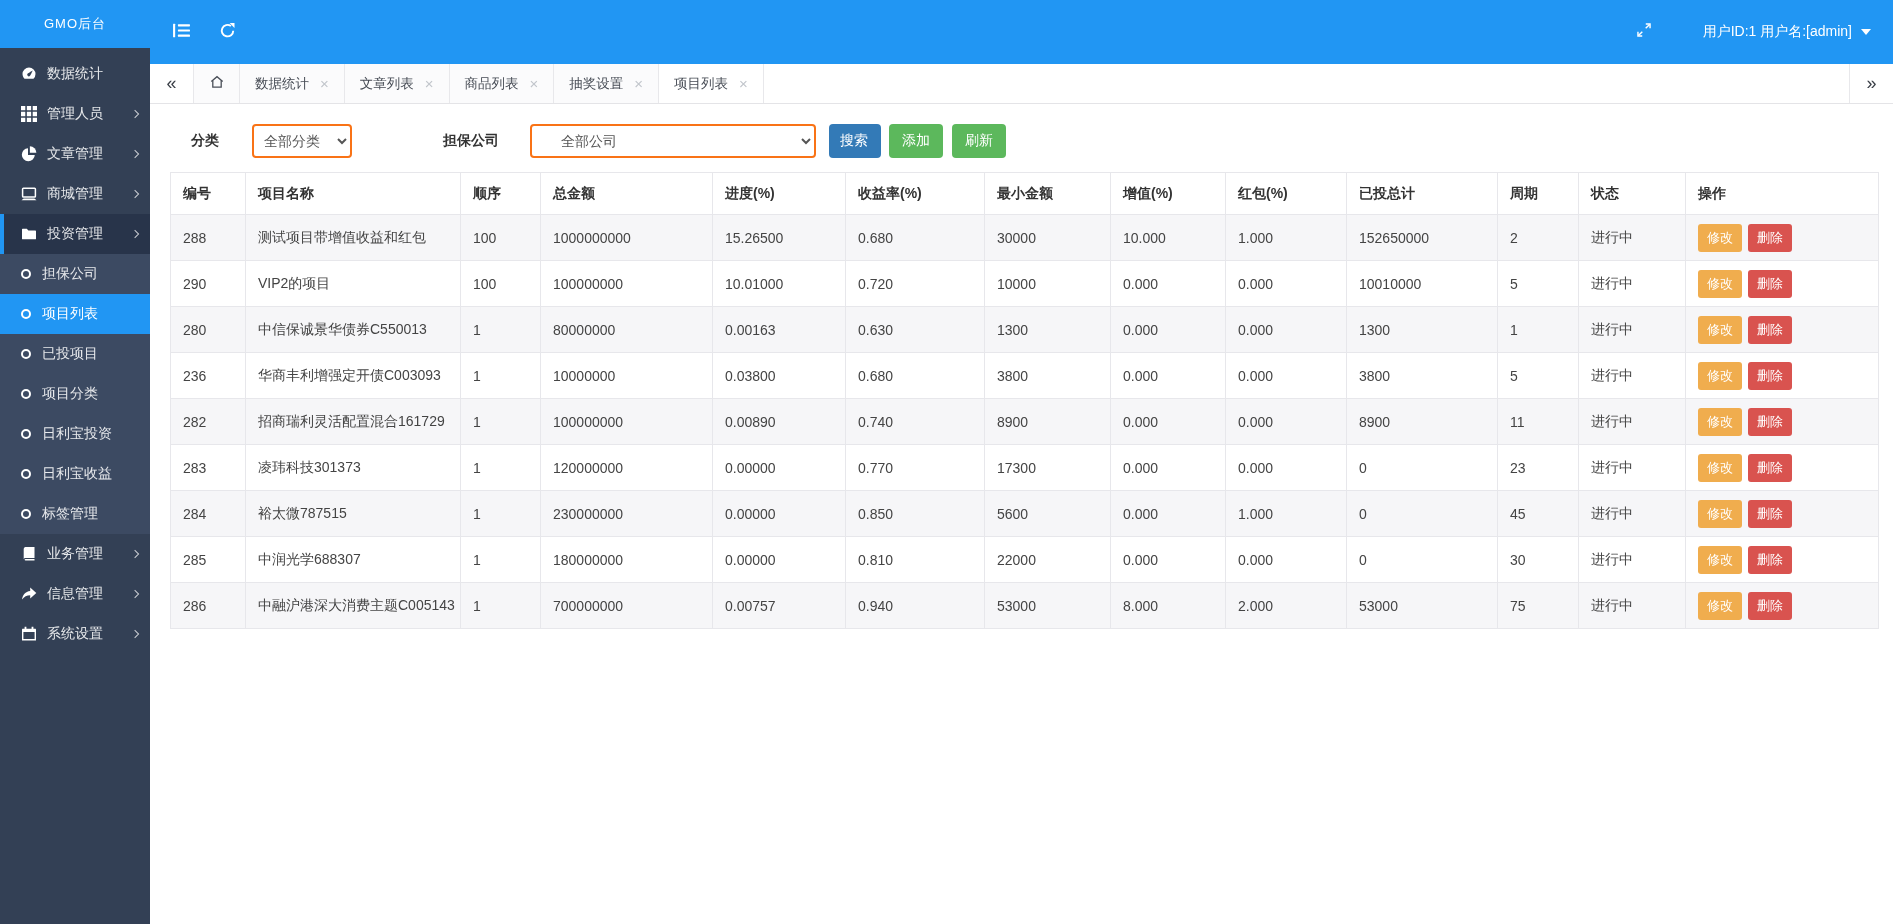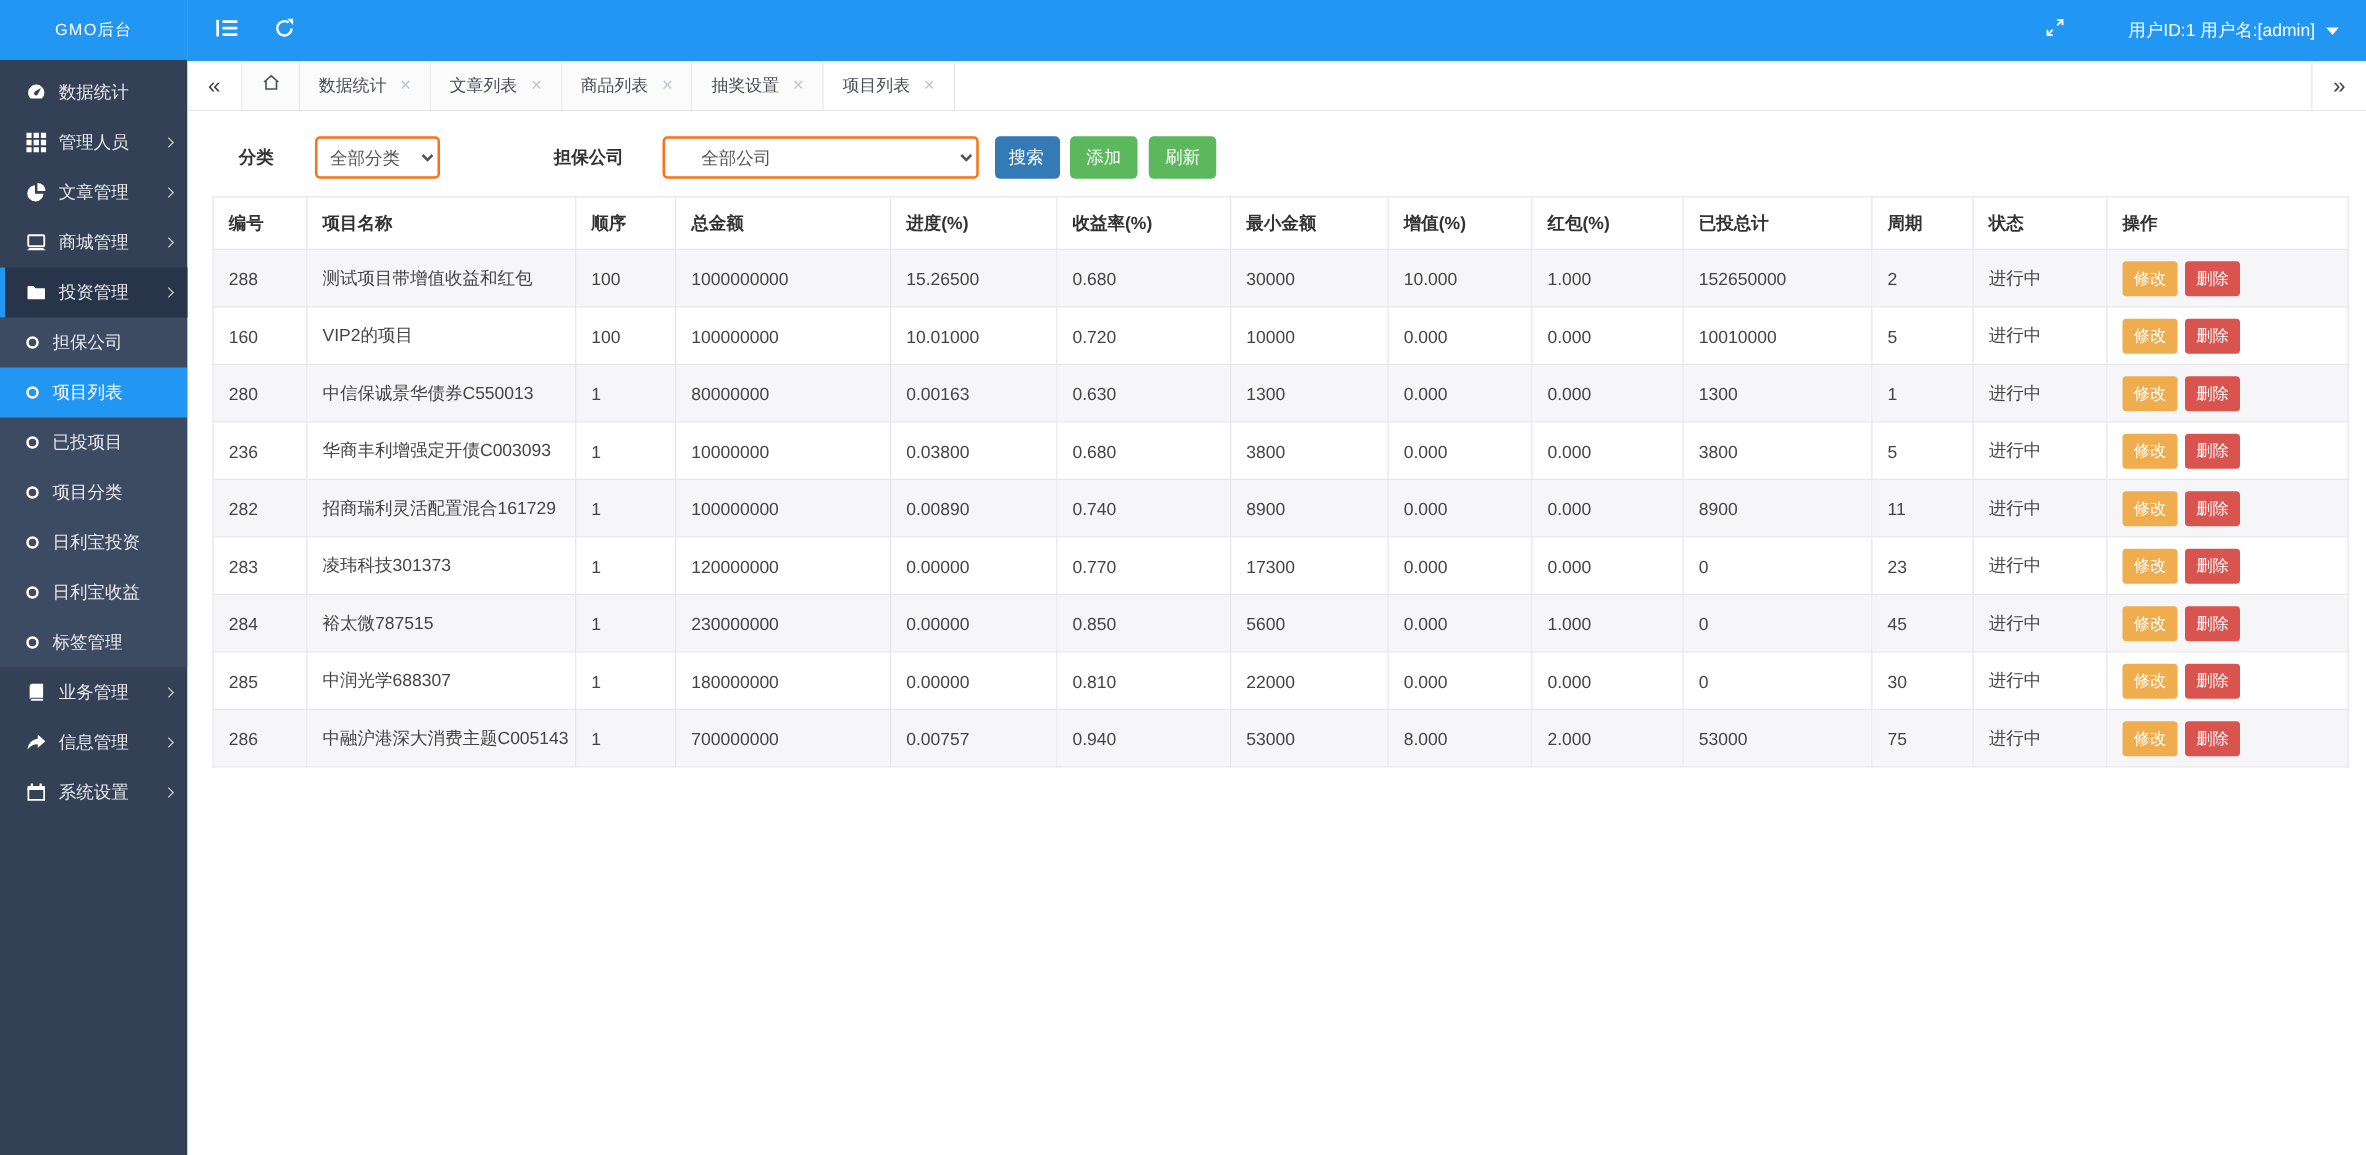--- a/index.html
+++ b/index.html
@@ -38,21 +38,21 @@
     height:40px; display:flex; align-items:center; padding-left:21px;
     font-size:14px; color:rgba(255,255,255,0.88); cursor:pointer; white-space:nowrap;
   }
   .sub-item .ring {
     width:10px; height:10px; border:2px solid #fff; border-radius:50%;
     margin-right:11px; flex-shrink:0;
   }
   .sub-item.active { background:#2196f3; color:#fff; }
   
   .main { flex:1; display:flex; flex-direction:column; min-width:0; }
-  .topbar { height:49px; background:#2196f3; display:flex; align-items:center; color:#fff; padding-left:8px; flex-shrink:0; }
+  .topbar { height:64px; background:#2196f3; display:flex; align-items:center; color:#fff; padding-left:8px; flex-shrink:0; }
   .tb-icon { width:46px; height:48px; display:flex; align-items:center; justify-content:center; cursor:pointer; color:#fff; }
   .spacer { flex:1; }
   .fullscreen-box { margin-right:36px; }
   .user-box { display:flex; align-items:center; gap:9px; font-size:14px; margin-right:22px; cursor:pointer; }
   .caret-down { width:0; height:0; border-left:5px solid transparent; border-right:5px solid transparent; border-top:6px solid #fff; }
   
   .tabbar { height:40px; border-bottom:1px solid #e4e4e7; display:flex; align-items:stretch; background:#fff; flex-shrink:0; }
   .tab-nav {
     width:44px; display:flex; align-items:center; justify-content:center;
     font-size:18px; color:#3a3f47; cursor:pointer; border-right:1px solid #e8e8eb; user-select:none;
@@ -69,21 +69,21 @@
   
   .content { flex:1; background:#fff; padding:14px 15px 0 20px; overflow:hidden; }
   .filter-row { display:flex; align-items:center; height:46px; padding-left:21px; }
   .filter-label { font-size:14px; font-weight:bold; color:#333; white-space:nowrap; }
   select {
     height:34px; border:2px solid #f97316; border-radius:4px; background:#fff;
     font-size:14px; color:#555; padding:0 6px;
     font-family:"Liberation Sans","DejaVu Sans",sans-serif;
   }
   .sel-category { width:100px; margin-left:33px; }
-  .sel-company { width:253px; margin-left:31px;padding-left:25px; }
+  .sel-company { width:286px; margin-left:31px;padding-left:25px; }
   .lbl-company { margin-left:91px; }
   .btn { height:34px; border:none; border-radius:4px; color:#fff; font-size:14px; padding:0 13px; cursor:pointer; white-space:nowrap;
          font-family:"Liberation Sans","DejaVu Sans",sans-serif; }
   .btn-search { background:#337ab7; margin-left:13px;padding-left:11px; }
   .btn-add { background:#5cb85c; margin-left:8px; }
   .btn-refresh { background:#5cb85c; margin-left:9px; }
   
   table.grid { border-collapse:collapse; table-layout:fixed; width:1708px; margin-top:8px; }
   .grid th, .grid td {
     border:1px solid #e7e7eb; text-align:left; padding:0 8px 0 12px;
@@ -344,21 +344,21 @@
             <td>0.680</td>
             <td>30000</td>
             <td>10.000</td>
             <td>1.000</td>
             <td>152650000</td>
             <td>2</td>
             <td>进行中</td>
             <td><button class="mini-btn mini-edit">修改</button><button class="mini-btn mini-del">删除</button></td>
           </tr>
           <tr>
-            <td>160</td>
+            <td>290</td>
             <td>VIP2的项目</td>
             <td>100</td>
             <td>100000000</td>
             <td>10.01000</td>
             <td>0.720</td>
             <td>10000</td>
             <td>0.000</td>
             <td>0.000</td>
             <td>10010000</td>
             <td>5</td>

